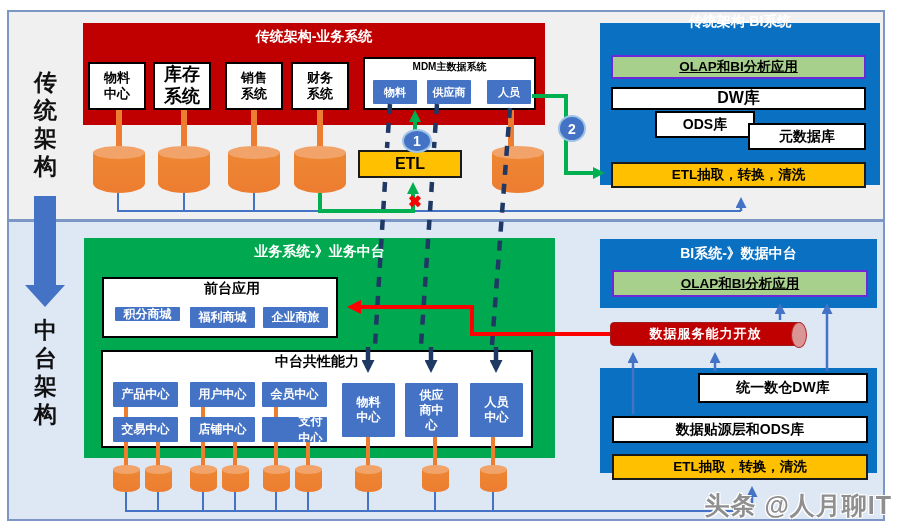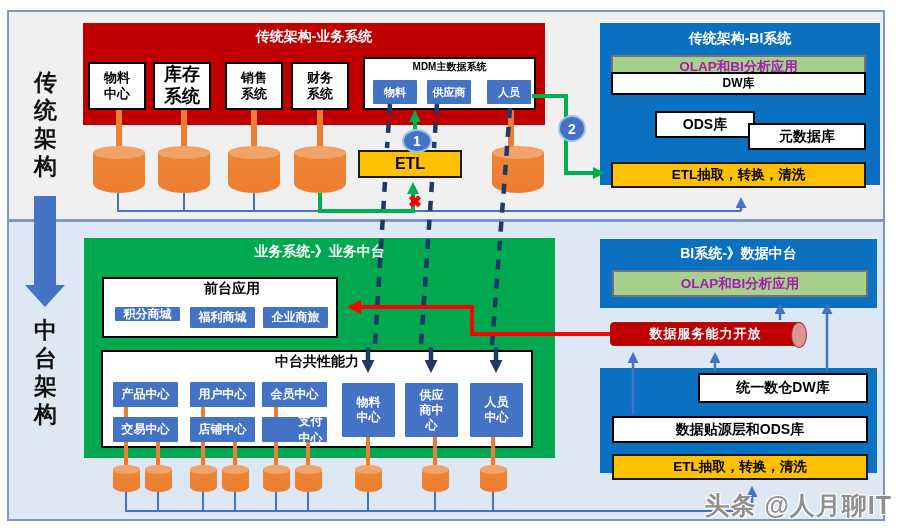--- a/index.html
+++ b/index.html
@@ -13,21 +13,21 @@
   .z2{z-index:2}.z3{z-index:3}.z4{z-index:4}.z5{z-index:5}
   .ctr{display:flex;align-items:center;justify-content:center;text-align:center;}
   .vlabel{width:27px;font-size:23px;font-weight:bold;color:#111;line-height:28px;text-align:center;word-break:break-all;z-index:2;}
   .container-title{font-weight:bold;color:#fff;font-size:14px;}
   .red-box{background:#C00000;}
   .blue-box{background:#0A70C1;}
   .green-box{background:#00A94F;}
   .white-card{background:#fff;border:2px solid #000;color:#000;font-weight:bold;}
   .mini{background:#4472C4;color:#fff;font-weight:bold;border-radius:1px;}
   .yellow{background:#FFC000;border:2px solid #1a1a1a;color:#000;font-weight:bold;}
-  .lgreen{background:#A8D08D;border:2px solid #737373;color:#a21caf;font-weight:bold;}
+  .lgreen{background:#A8D08D;border:2px solid #6d28d9;color:#000000;font-weight:bold;text-decoration:underline;}
   .cyl{background:linear-gradient(#ED8733,#ED7D31);border-radius:0 0 50% 50%/0 0 24% 24%;z-index:4;}
   .cyl:before{content:"";position:absolute;left:0;right:0;border-radius:50%;background:#F2A express;}
   .cylT:before{content:"";position:absolute;left:0;right:0;top:-6px;height:13px;border-radius:50%;background:#F2A369;}
   .cylB:before{content:"";position:absolute;left:0;right:0;top:-4px;height:9px;border-radius:50%;background:#F2A369;}
   .badge{background:#4472C4;border:2px solid #9DC3E6;border-radius:50%;color:#fff;font-weight:bold;font-size:14px;z-index:6;}
   .xmark{color:#FF0000;font-size:16px;font-weight:bold;z-index:6;text-shadow:0 0 1px #B00000;}
   .arrow-shaft{background:#4472C4;z-index:2;}
   .arrow-head{width:0;height:0;border-left:20px solid transparent;border-right:20px solid transparent;border-top:22px solid #4472C4;z-index:2;}
   .hcyl{background:#C00000;border:1px solid #9C1C1C;color:#fff;font-weight:bold;font-size:13px;letter-spacing:1px;z-index:4;}
   .hcyl-cap{position:absolute;right:-7px;top:-1px;width:14px;height:24px;border-radius:50%;background:#DA9694;border:1px solid #B02B2B;}
@@ -58,23 +58,23 @@
 
   <div class="abs white-card z4" style="left:363px;top:57px;width:173px;height:53px;border-width:2px;"></div>
   <div class="abs ctr z4" style="left:363px;top:60px;width:173px;height:13px;font-size:10px;font-weight:bold;color:#000;">MDM主数据系统</div>
   <div class="abs ctr mini z4" style="left:373px;top:80px;width:44px;height:24px;font-size:11px;">物料</div>
   <div class="abs ctr mini z4" style="left:427px;top:80px;width:44px;height:24px;font-size:11px;">供应商</div>
   <div class="abs ctr mini z4" style="left:487px;top:80px;width:44px;height:24px;font-size:11px;">人员</div>
 
   <div class="abs ctr yellow z4" style="left:358px;top:150px;width:104px;height:28px;font-size:16px;">ETL</div>
 
   <div class="abs blue-box z2" style="left:600px;top:23px;width:280px;height:162px;"></div>
-  <div class="abs ctr container-title z2" style="left:600px;top:29px;width:280px;height:20px;">传统架构-BI系统</div>
+  <div class="abs ctr container-title z2" style="left:600px;top:12px;width:280px;height:20px;">传统架构-BI系统</div>
   <div class="abs ctr lgreen z4" style="left:611px;top:55px;width:255px;height:24px;font-size:13.5px;">OLAP和BI分析应用</div>
-  <div class="abs ctr white-card z4" style="left:611px;top:72px;width:255px;height:23px;font-size:12px;">DW库</div>
+  <div class="abs ctr white-card z4" style="left:611px;top:87px;width:255px;height:23px;font-size:16px;">DW库</div>
   <div class="abs ctr white-card z4" style="left:611px;top:111px;width:100px;height:27px;font-size:14px;margin-left:44px;">ODS库</div>
   <div class="abs ctr white-card z4" style="left:748px;top:123px;width:118px;height:27px;font-size:14px;">元数据库</div>
   <div class="abs ctr yellow z4" style="left:611px;top:162px;width:255px;height:26px;font-size:13.5px;">ETL抽取，转换，清洗</div>
 
   <div class="abs green-box z2" style="left:84px;top:238px;width:471px;height:220px;"></div>
   <div class="abs ctr container-title z2" style="left:84px;top:242px;width:471px;height:20px;">业务系统-》业务中台</div>
 
   <div class="abs white-card z2" style="left:102px;top:277px;width:236px;height:61px;"></div>
   <div class="abs ctr z4" style="left:102px;top:280px;width:236px;height:18px;font-size:14px;font-weight:bold;color:#000;padding-left:24px;">前台应用</div>
   <div class="abs ctr mini z4" style="left:115px;top:307px;width:65px;height:14px;font-size:12px;">积分商城</div>

